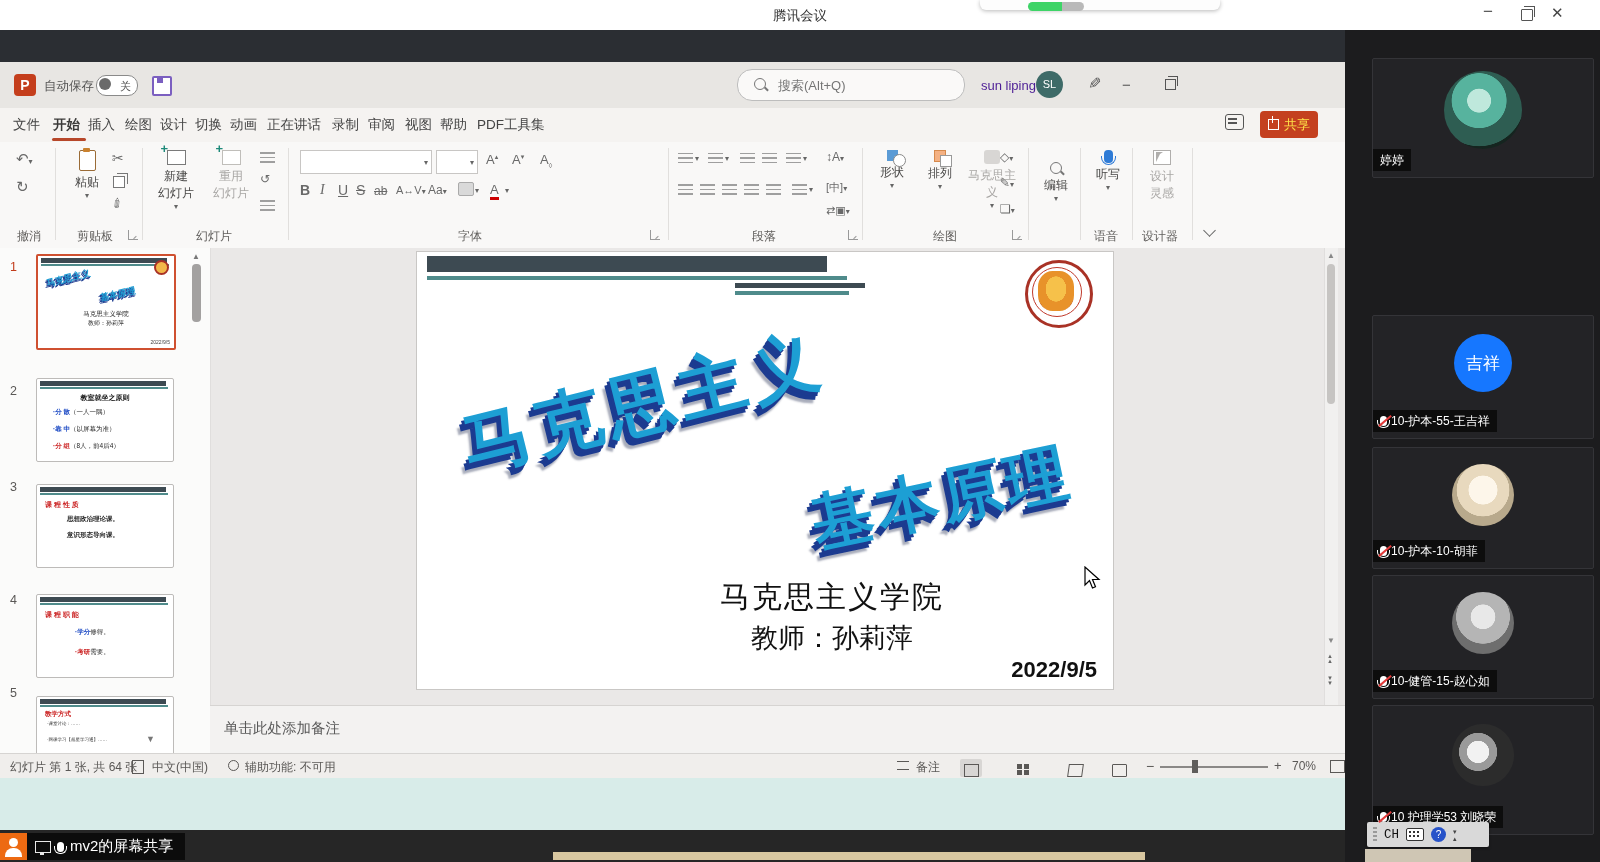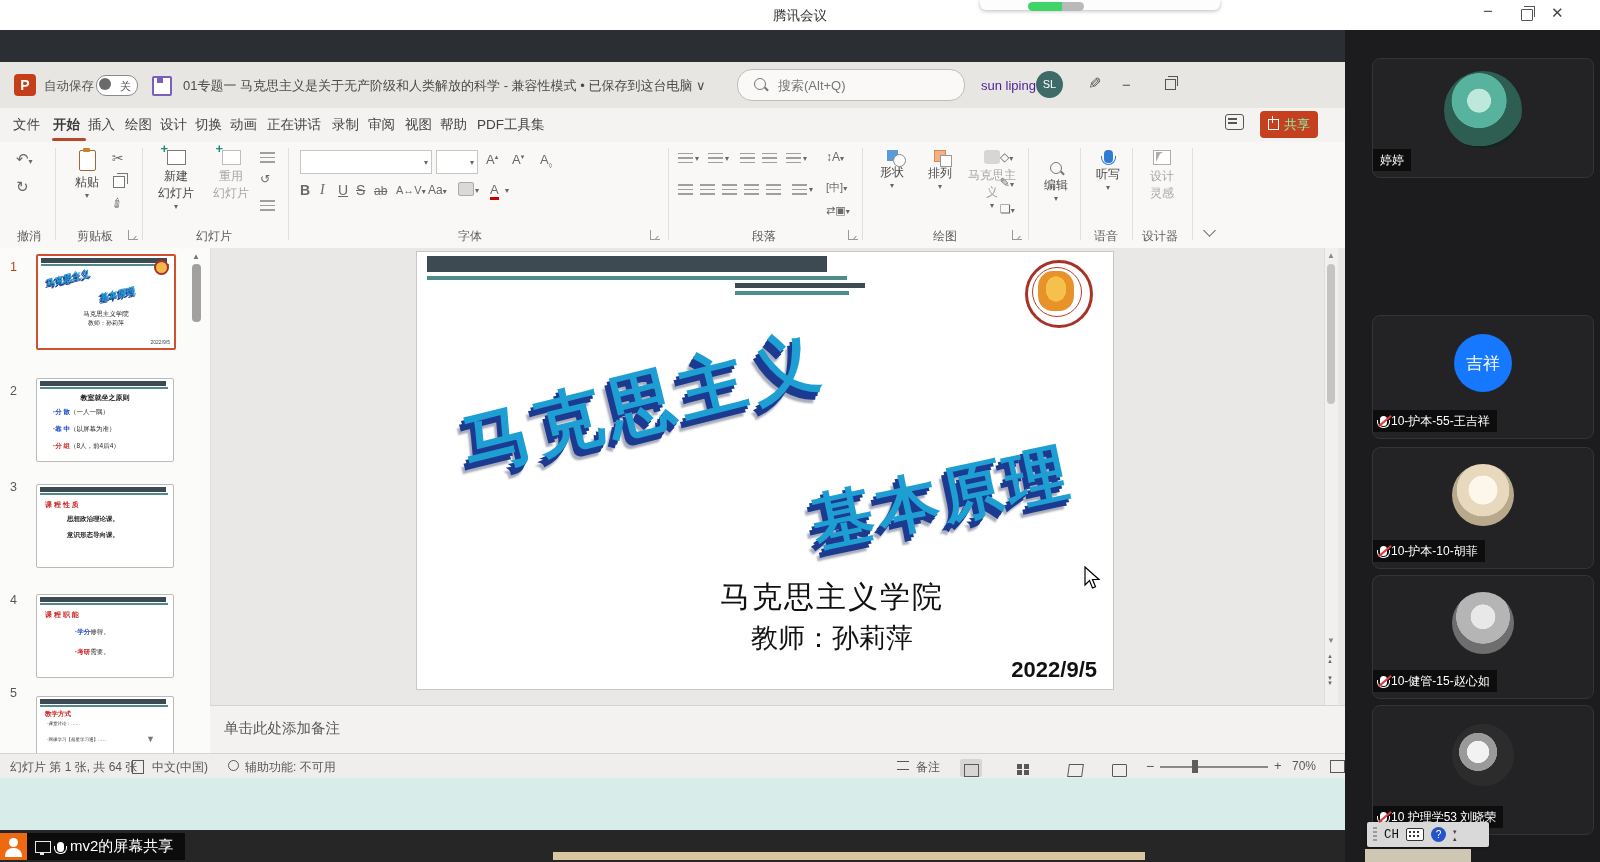--- a/index.html
+++ b/index.html
@@ -38,21 +38,21 @@
   .pmin{left:1122px;top:14px;font-size:15px;color:#555;}
   .prsq{left:1165px;top:17px;width:9px;height:9px;border:1.3px solid #555;background:#e8e6e3;}
   .prsq:before{content:"";position:absolute;left:2px;top:-4px;width:9px;height:9px;border:1.3px solid #555;border-left:none;border-bottom:none;}
   
   .tabsrow{left:0;top:46px;width:100%;height:34px;background:#f5f3f1;}
   .tab{top:8px;font-size:13.5px;color:#444;}
   .tab.act{color:#3b3a39;font-weight:bold;}
   .underl{left:52px;top:30px;width:34px;height:3px;background:#b7472a;border-radius:2px;}
   .cmticon{left:1225px;top:6px;width:17px;height:14px;border:1.5px solid #555;border-radius:3px;}
   .cmticon:before{content:"";position:absolute;left:2px;top:3px;width:9px;height:1.5px;background:#555;box-shadow:0 4px 0 #555;}
-  .sharebtn{left:1260px;top:3px;width:58px;height:27px;border-radius:4px;background:#c4401f;color:#86efac;font-size:13px;display:flex;align-items:center;justify-content:center;gap:5px;}
+  .sharebtn{left:1260px;top:3px;width:58px;height:27px;border-radius:4px;background:#c4401f;color:#fde047;font-size:13px;display:flex;align-items:center;justify-content:center;gap:5px;}
   .shglyph{width:9px;height:9px;border:1.4px solid #fff;position:relative;}
   .shglyph:before{content:"";position:absolute;left:3px;top:-4px;width:1.4px;height:7px;background:#fff;}
   
   .ribbon{left:0;top:80px;width:100%;height:106px;background:#f9f8f7;border-bottom:1px solid #d8d6d4;}
   .sep{top:6px;width:1px;height:92px;background:#e1dfdd;}
   .glabel{top:86px;font-size:12px;color:#605e5c;}
   .lnch{top:88px;width:9px;height:9px;border:1px solid #999;border-top:none;border-right:none;}
   .lnch:after{content:"";position:absolute;right:1px;bottom:1px;width:4px;height:1.2px;background:#999;transform:rotate(-45deg);}
   .bigbtn{font-size:12px;color:#494847;text-align:center;}
   .gray{color:#a8a6a4 !important;}
@@ -110,21 +110,21 @@
   .bottombar{left:0;top:830px;width:1360px;height:32px;background:#262626;}
   .opers{left:0;top:3px;width:27px;height:27px;background:#ed6a12;}
   .opers:before{content:"";position:absolute;left:9px;top:5px;width:9px;height:9px;border-radius:50%;background:#fff;}
   .opers:after{content:"";position:absolute;left:5px;top:15px;width:17px;height:9px;border-radius:8px 8px 0 0;background:#fff;}
   .sharelab{left:27px;top:3px;height:27px;background:#0c0c0c;color:#fff;font-size:15px;display:flex;align-items:center;gap:6px;padding:0 12px 0 8px;}
   .scric{width:14px;height:10px;border:1.5px solid #e8e8e8;position:relative;}
   .scric:before{content:"";position:absolute;left:4px;top:10px;width:4px;height:3px;background:#e8e8e8;}
   .tan{left:553px;top:22px;width:592px;height:8px;background:#d8c7a0;}
   
   .sidebar{left:1345px;top:30px;width:255px;height:832px;background:#1c1c1e;}
-  .tile{left:27px;width:220px;background:#232326;border:1px solid #343438;border-radius:8px;overflow:hidden;}
+  .tile{left:27px;width:220px;background:#232326;border:1px solid #343438;border-radius:2px;overflow:hidden;}
   .avat{position:absolute;border-radius:50%;}
   .tag{position:absolute;left:0;bottom:6px;background:rgba(8,8,8,.8);color:#fff;font-size:12px;padding:2.5px 7px;display:flex;align-items:center;gap:4px;white-space:nowrap;}
   .micw{position:relative;width:7px;height:10px;background:#fff;border-radius:3.5px;display:inline-block;}
   .micw:after{content:"";position:absolute;left:-2.8px;top:4px;width:11px;height:7px;border:1.4px solid #fff;border-top:none;border-radius:0 0 6px 6px;}
   .mmut:before{content:"";position:absolute;left:-3px;top:4px;width:16px;height:1.8px;background:#e23b3b;transform:rotate(-40deg);z-index:2;}
   .mmut{position:relative;}
   .langbar{left:22px;top:792px;width:110px;height:25px;background:#d9d9d9;border-radius:2px;box-shadow:0 1px 3px rgba(0,0,0,.4);display:flex;align-items:center;gap:7px;padding:0 6px;}
   .grip{width:4px;height:16px;background:repeating-linear-gradient(#9a9a9a 0 2px,transparent 2px 4px);}
   .kbd{width:16px;height:11px;border:1.3px solid #333;border-radius:2px;background:#fff;position:relative;}
   .kbd:before{content:"";position:absolute;left:2px;top:2px;width:2px;height:2px;background:#333;box-shadow:4px 0 0 #333,8px 0 0 #333,0 4px 0 #333,4px 4px 0 #333,8px 4px 0 #333;}
@@ -156,21 +156,20 @@
   <div class="abs ppt">
 
     <div class="abs ptitle">
       <div class="abs plogo">P</div>
       <span class="abs asave">自动保存</span>
       <div class="abs toggle">
         <span class="knob"></span>
         <span class="tstate">关</span>
       </div>
       <div class="abs floppy"></div>
-      <span class="abs doctitle">01专题一 马克思主义是关于无产阶级和人类解放的科学 - 兼容性模式 • 已保存到这台电脑 ∨</span>
       <div class="abs search">
         <span class="mag"></span>
         <input class="sinput" readonly="" placeholder="搜索(Alt+Q)" style="">
       </div>
       <span class="abs uname">sun liping</span>
       <div class="abs uav">SL</div>
       <span class="abs pen">✎</span>
       <span class="abs pmin">−</span>
       <div class="abs prsq"></div>
     </div>

